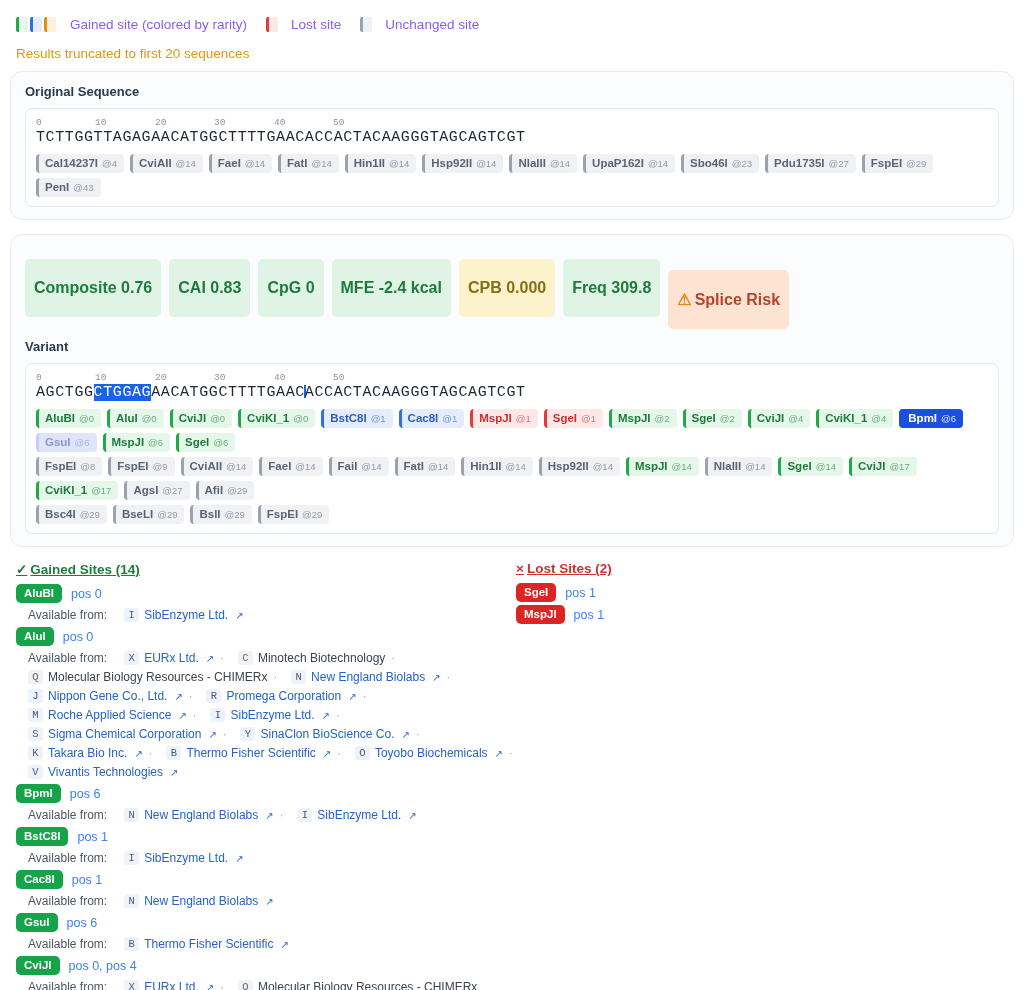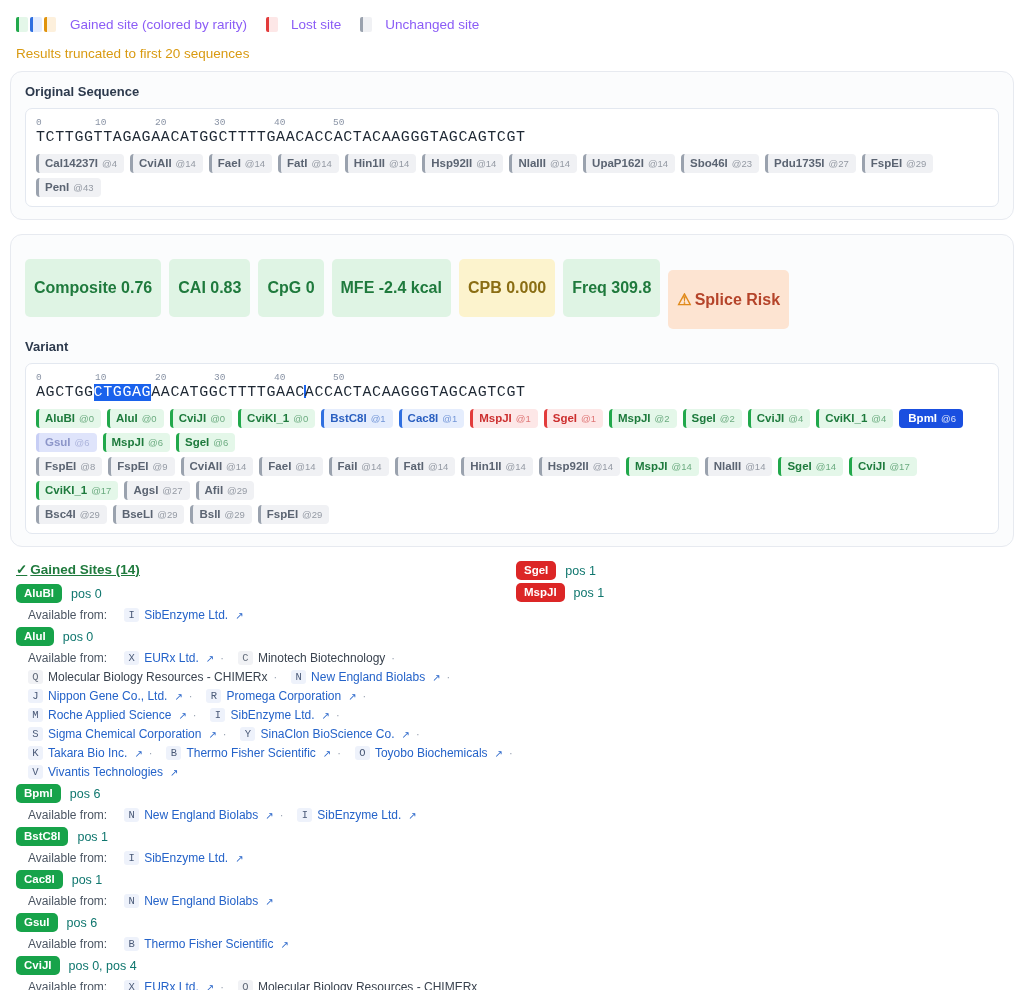--- a/index.html
+++ b/index.html
@@ -193,21 +193,21 @@
     font-weight: bold;
     color: #ffffff;
     padding: 3px 8px;
     border-radius: 5px;
     line-height: 13px;
   }
   .pill.green { background: #17a34a; }
   .pill.red   { background: #dc2626; }
   .pos {
     font-size: 12.5px;
-    color: #0f766e;
+    color: #3b82f6;
   }
   .avail-label {
     font-size: 12px;
     color: #4c5663;
     margin-right: 3px;
   }
   .supplier {
     display: inline-flex;
     align-items: center;
     gap: 5px;
@@ -709,20 +709,23 @@
             </span>
           </div>
           <div class="site-row">
             <span class="pill green">MspJI</span>
             <span class="pos">pos 2, pos 6</span>
           </div>
         </div>
     </div>
 
     <div class="col-lost">
+      <div class="sites-head lost">
+        <span class="mark">×</span><span>Lost Sites (2)</span>
+      </div>
       <div id="lost-list">
           <div class="site-row">
             <span class="pill red">SgeI</span>
             <span class="pos">pos 1</span>
           </div>
           <div class="site-row">
             <span class="pill red">MspJI</span>
             <span class="pos">pos 1</span>
           </div>
         </div>

